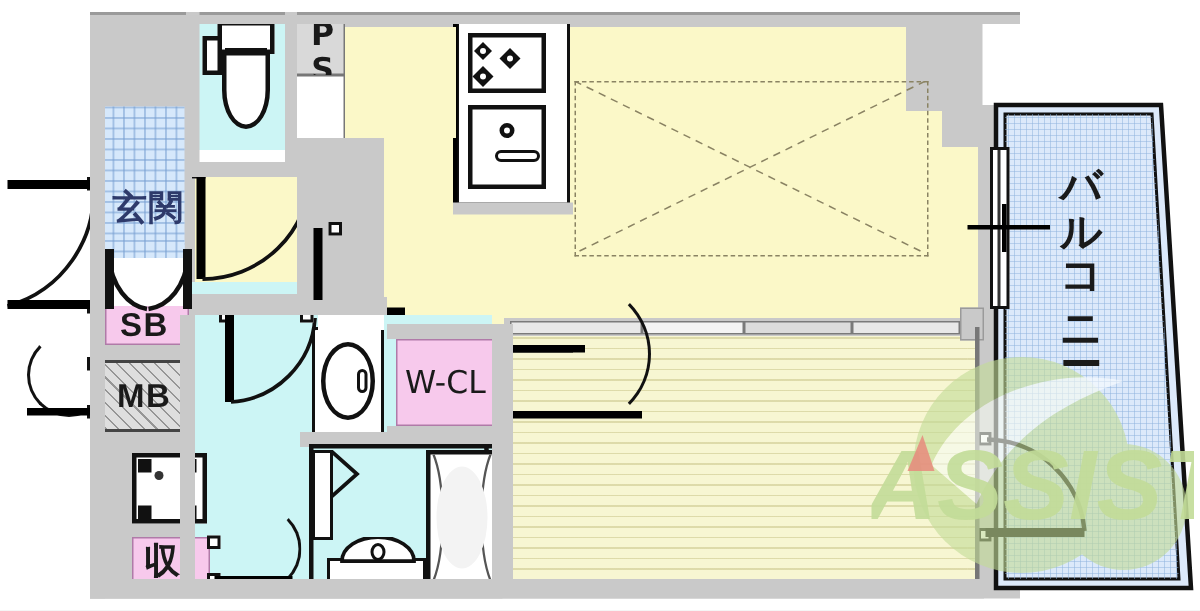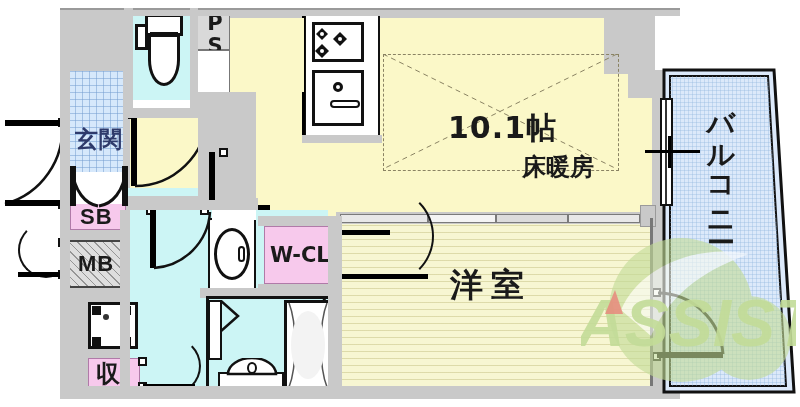--- a/index.html
+++ b/index.html
@@ -133,35 +133,32 @@
 
   <div class="ln" style="left:302px;top:10px;width:3px;height:129px;"></div>
   <div class="ab f-wall" style="left:296px;top:135px;width:86px;height:8px;"></div>
   <div class="ab f-wall" style="left:296px;top:8px;width:88px;height:6px;"></div>
 
   <div class="dashbox" style="left:383px;top:54px;width:234px;height:115px;"></div>
   <svg class="ab" style="left:383px;top:54px;" width="234" height="115">
     <path d="M0,0 L234,115 M234,0 L0,115" stroke="#8a8363" stroke-width="1" stroke-dasharray="5 4" fill="none"></path>
   </svg>
 
-  <div class="lbl jp" style="left:448px;top:113px;font-size:30px;font-weight:600;letter-spacing:1px;">10.1帖</div>
-  <div class="lbl jp" style="left:522px;top:155px;font-size:24px;font-weight:600;">床暖房</div>
-
-  <div class="lbl jp" style="left:450px;top:268px;font-size:33px;font-weight:600;letter-spacing:8px;">洋室</div>
+
 
   <div class="ab f-wall" style="left:336px;top:212px;width:306px;height:12px;"></div>
   <div class="slide" style="left:340px;top:214px;width:88px;height:9px;"></div>
   <div class="slide slide-hatch" style="left:428px;top:214px;width:68px;height:9px;background:#f4f4f4;"></div>
   <div class="slide slide-hatch" style="left:496px;top:214px;width:72px;height:9px;background:#dcdcdc;"></div>
   <div class="slide" style="left:568px;top:214px;width:72px;height:9px;"></div>
   <div class="ab f-wall" style="left:640px;top:205px;width:16px;height:22px;border:1px solid #9a9a9a;"></div>
   <div class="ln" style="left:336px;top:230px;width:46px;height:5px;"></div>
 
   <div class="ab f-pink" style="left:264px;top:226px;width:72px;height:58px;border:1px solid #b07aa8;"></div>
-  <div class="lbl jp" style="left:270px;top:245px;font-size:21px;font-weight:700;letter-spacing:0px;">W-CL</div>
+  <div class="lbl jp" style="left:270px;top:245px;font-size:21px;font-weight:400;letter-spacing:0px;">W-CL</div>
   <div class="ab f-wall" style="left:258px;top:216px;width:84px;height:10px;"></div>
   <div class="ab f-wall" style="left:258px;top:284px;width:84px;height:10px;"></div>
 
   <div class="nub" style="left:333px;top:228px;"></div>
   <div class="nub" style="left:333px;top:270px;"></div>
   <div class="arc arc-br" style="left:338px;top:188px;width:92px;height:92px;border-radius:50%;
               border-color:transparent #111 transparent transparent;"></div>
   <div class="ln" style="left:338px;top:274px;width:90px;height:5px;"></div>
   <div class="ln" style="left:338px;top:230px;width:52px;height:5px;"></div>
 

